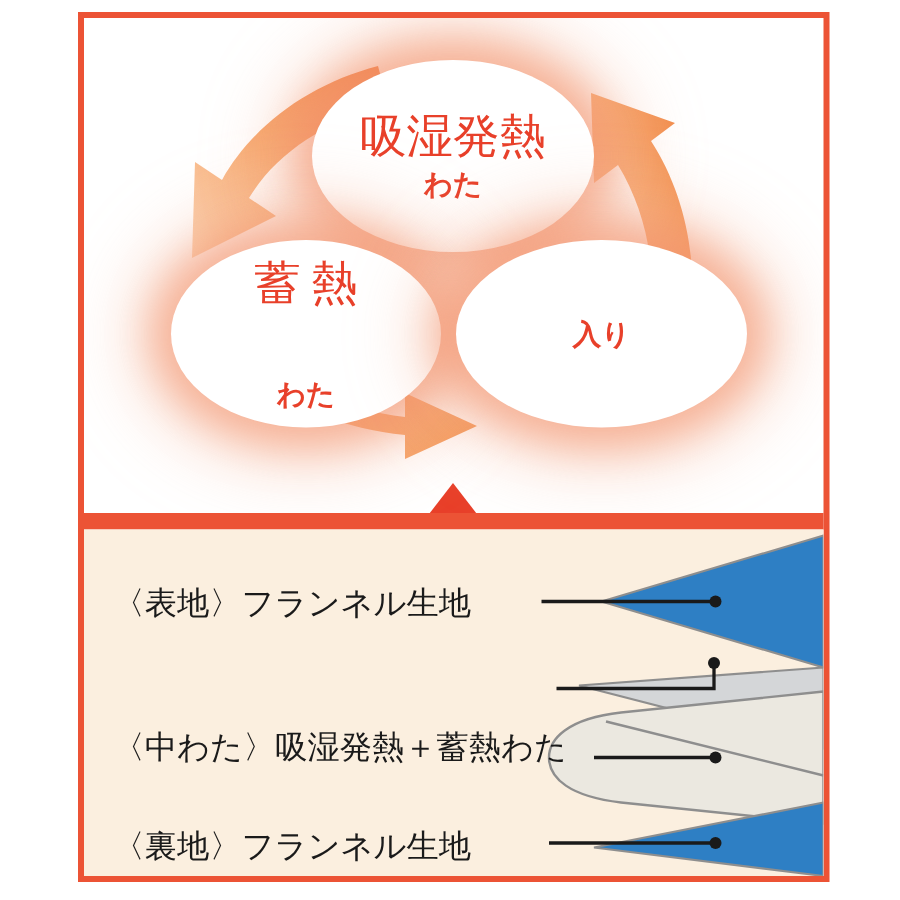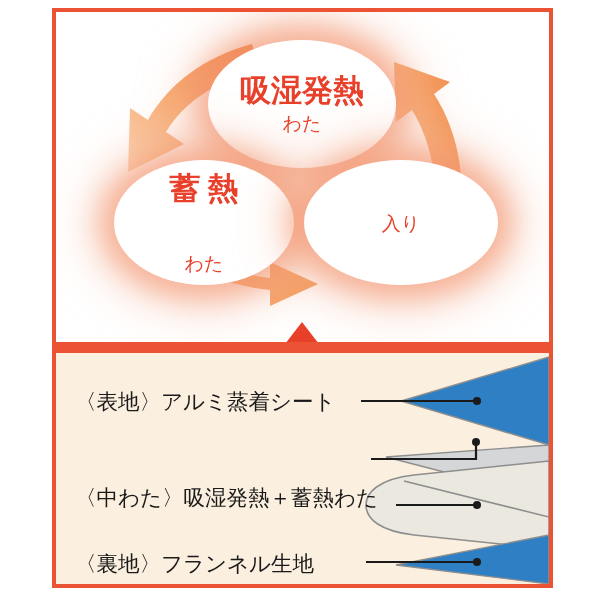--- a/index.html
+++ b/index.html
@@ -54,26 +54,26 @@
     background: #ffffff;
     display: flex;
     flex-direction: column;
     align-items: center;
     justify-content: center;
     text-align: center;
     color: #e8402a;
     z-index: 5;
   }
   .bubble .main {
-    font-weight: bold;
+    font-weight: normal;
     line-height: 1.0;
     white-space: nowrap;
   }
   .bubble .sub {
-    font-weight: normal;
+    font-weight: bold;
     line-height: 1.0;
     white-space: nowrap;
   }
 
   #bubble-top {
     left: 152px;
     top: 28px;
     width: 188px;
     height: 128px;
     box-shadow: 0 0 26px 14px rgba(243,140,100,0.55),
@@ -246,19 +246,19 @@
         <path d="M 315 106 L 420 106 L 420 91" stroke="#1a1a1a" stroke-width="2.2" fill="none"></path>
         <circle cx="420" cy="89" r="4" fill="#1a1a1a"></circle>
 
         <path d="M 340 152 L 419 152" stroke="#1a1a1a" stroke-width="2.2" fill="none"></path>
         <circle cx="421" cy="152" r="4" fill="#1a1a1a"></circle>
 
         <path d="M 310 209 L 419 209" stroke="#1a1a1a" stroke-width="2.2" fill="none"></path>
         <circle cx="421" cy="209" r="4" fill="#1a1a1a"></circle>
       </svg>
 
-      <span class="layer-label" id="label-0">〈表地〉アルミ蒸着シート</span>
+      <span class="layer-label" id="label-0">〈表地〉フランネル生地</span>
       <span class="layer-label" id="label-2">〈中わた〉吸湿発熱＋蓄熱わた</span>
       <span class="layer-label" id="label-3">〈裏地〉フランネル生地</span>
     </div>
 
   </div>
 </div>
 
 </body></html>

